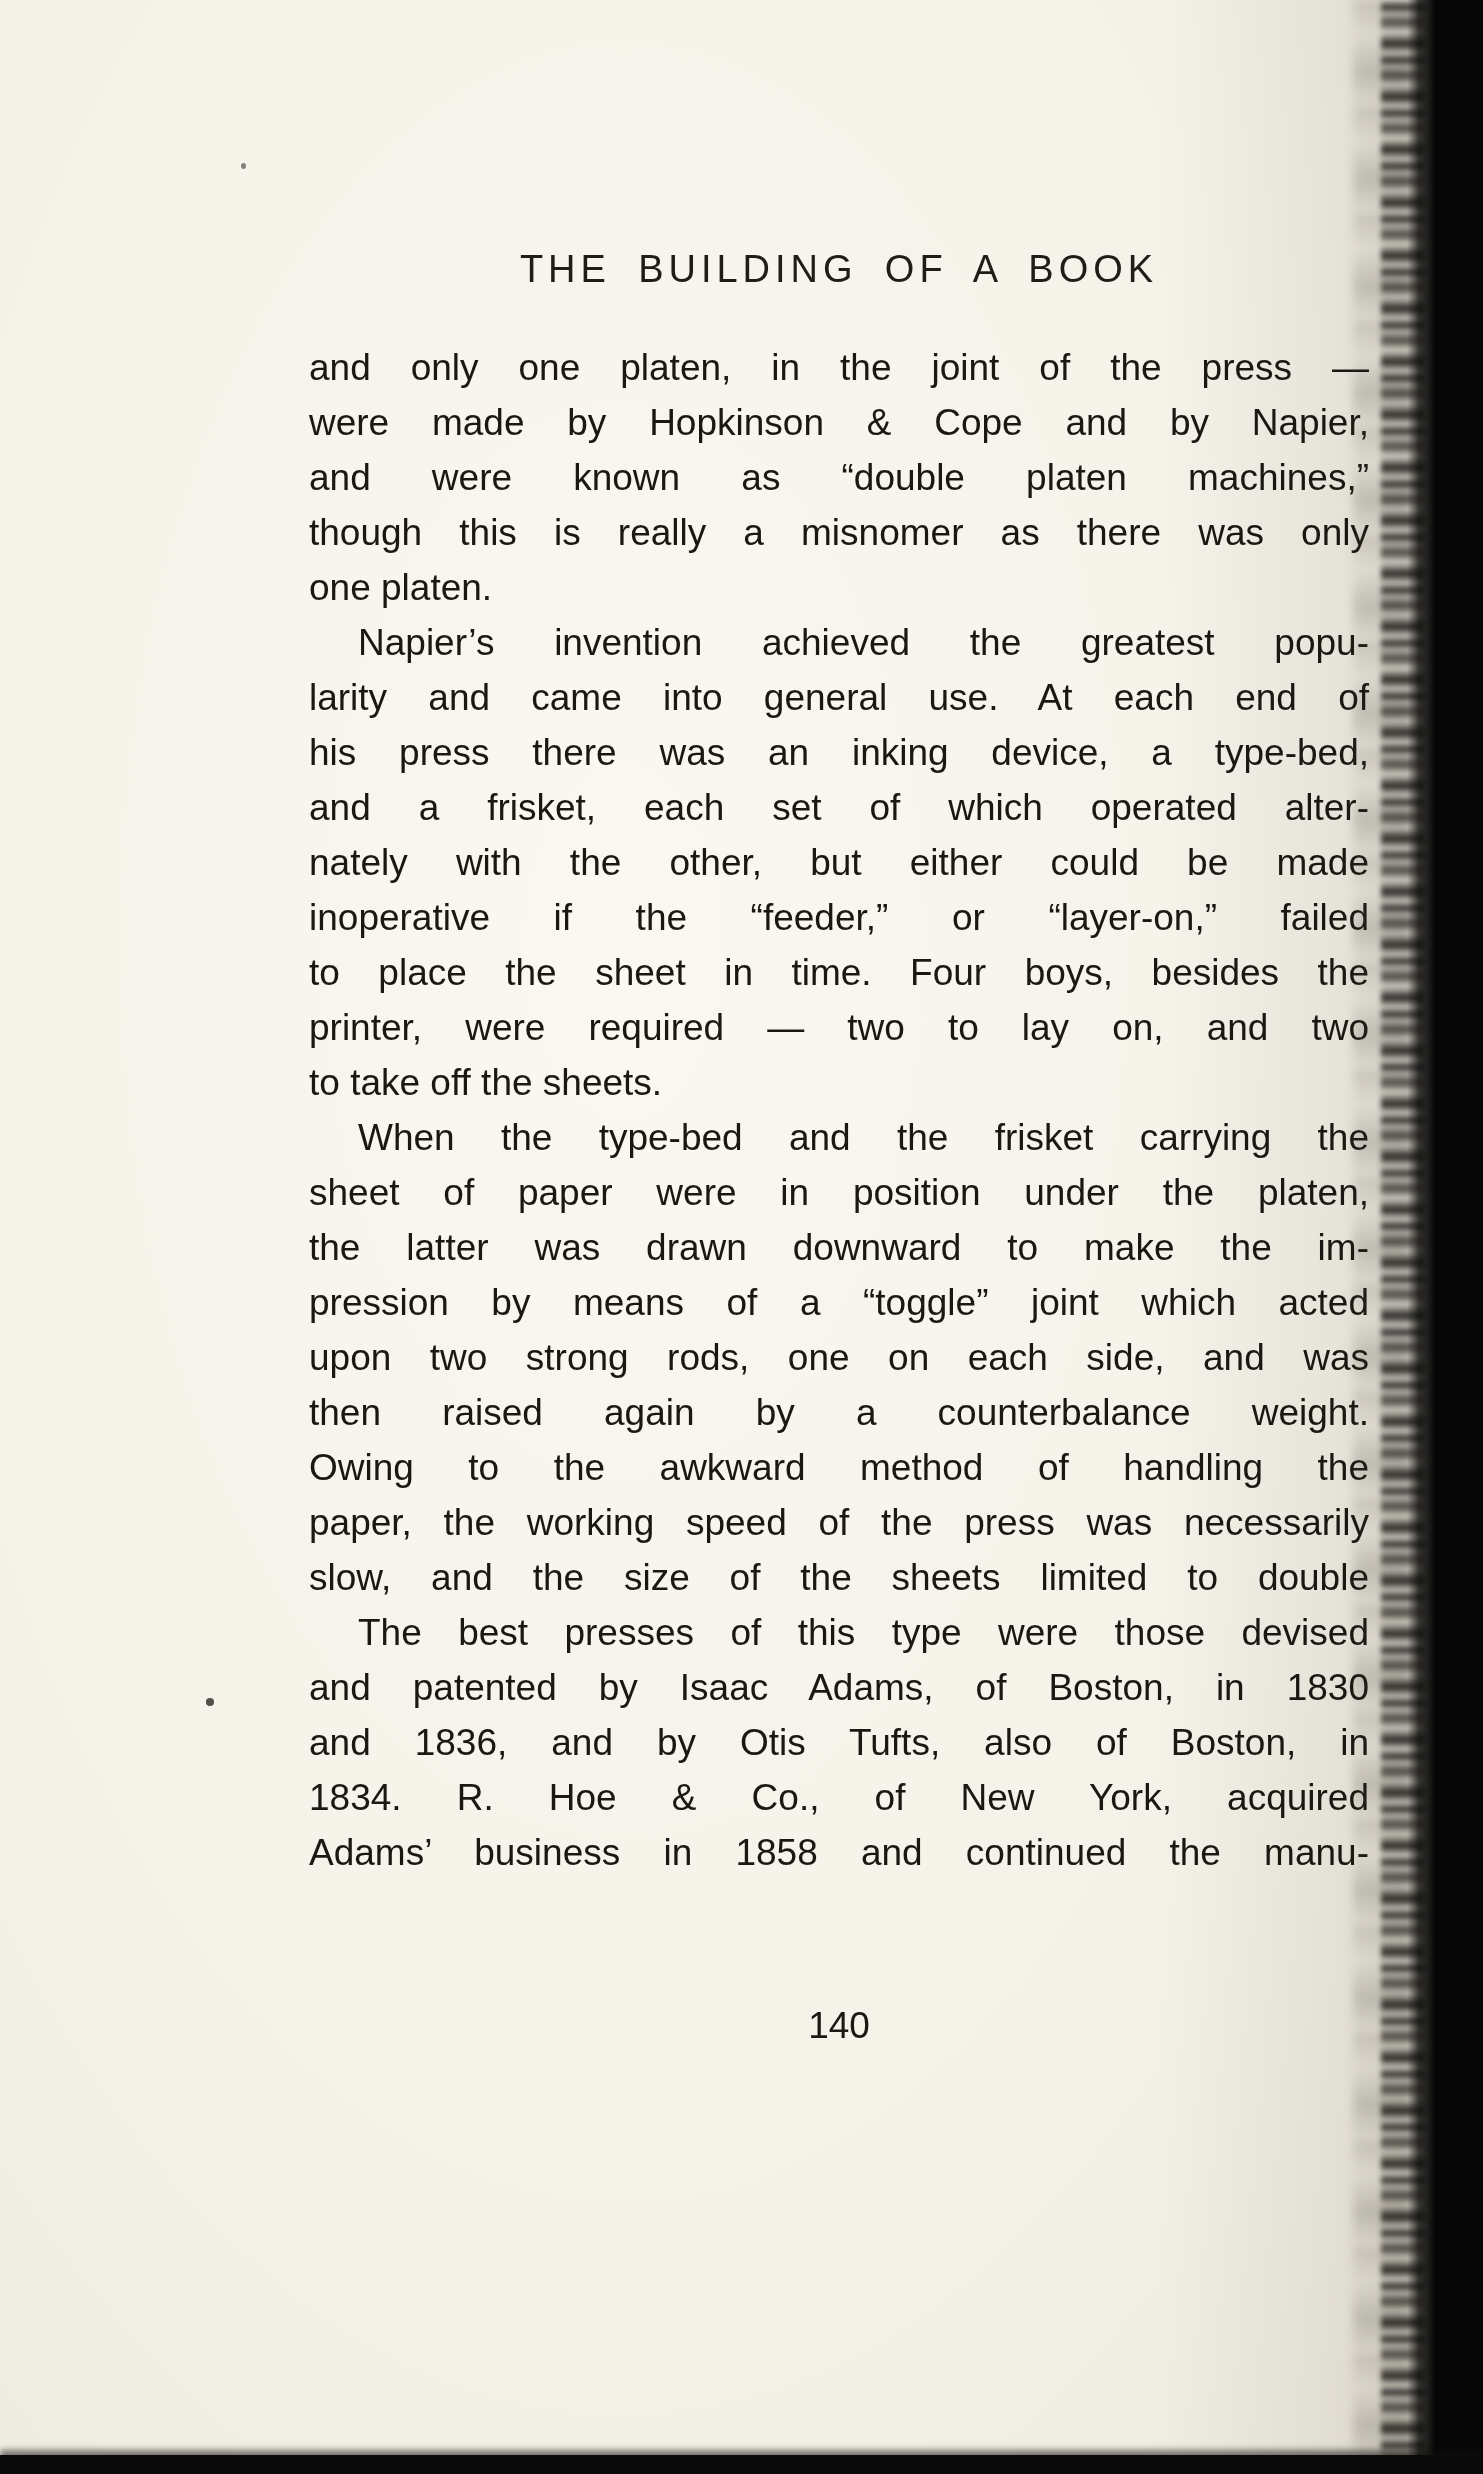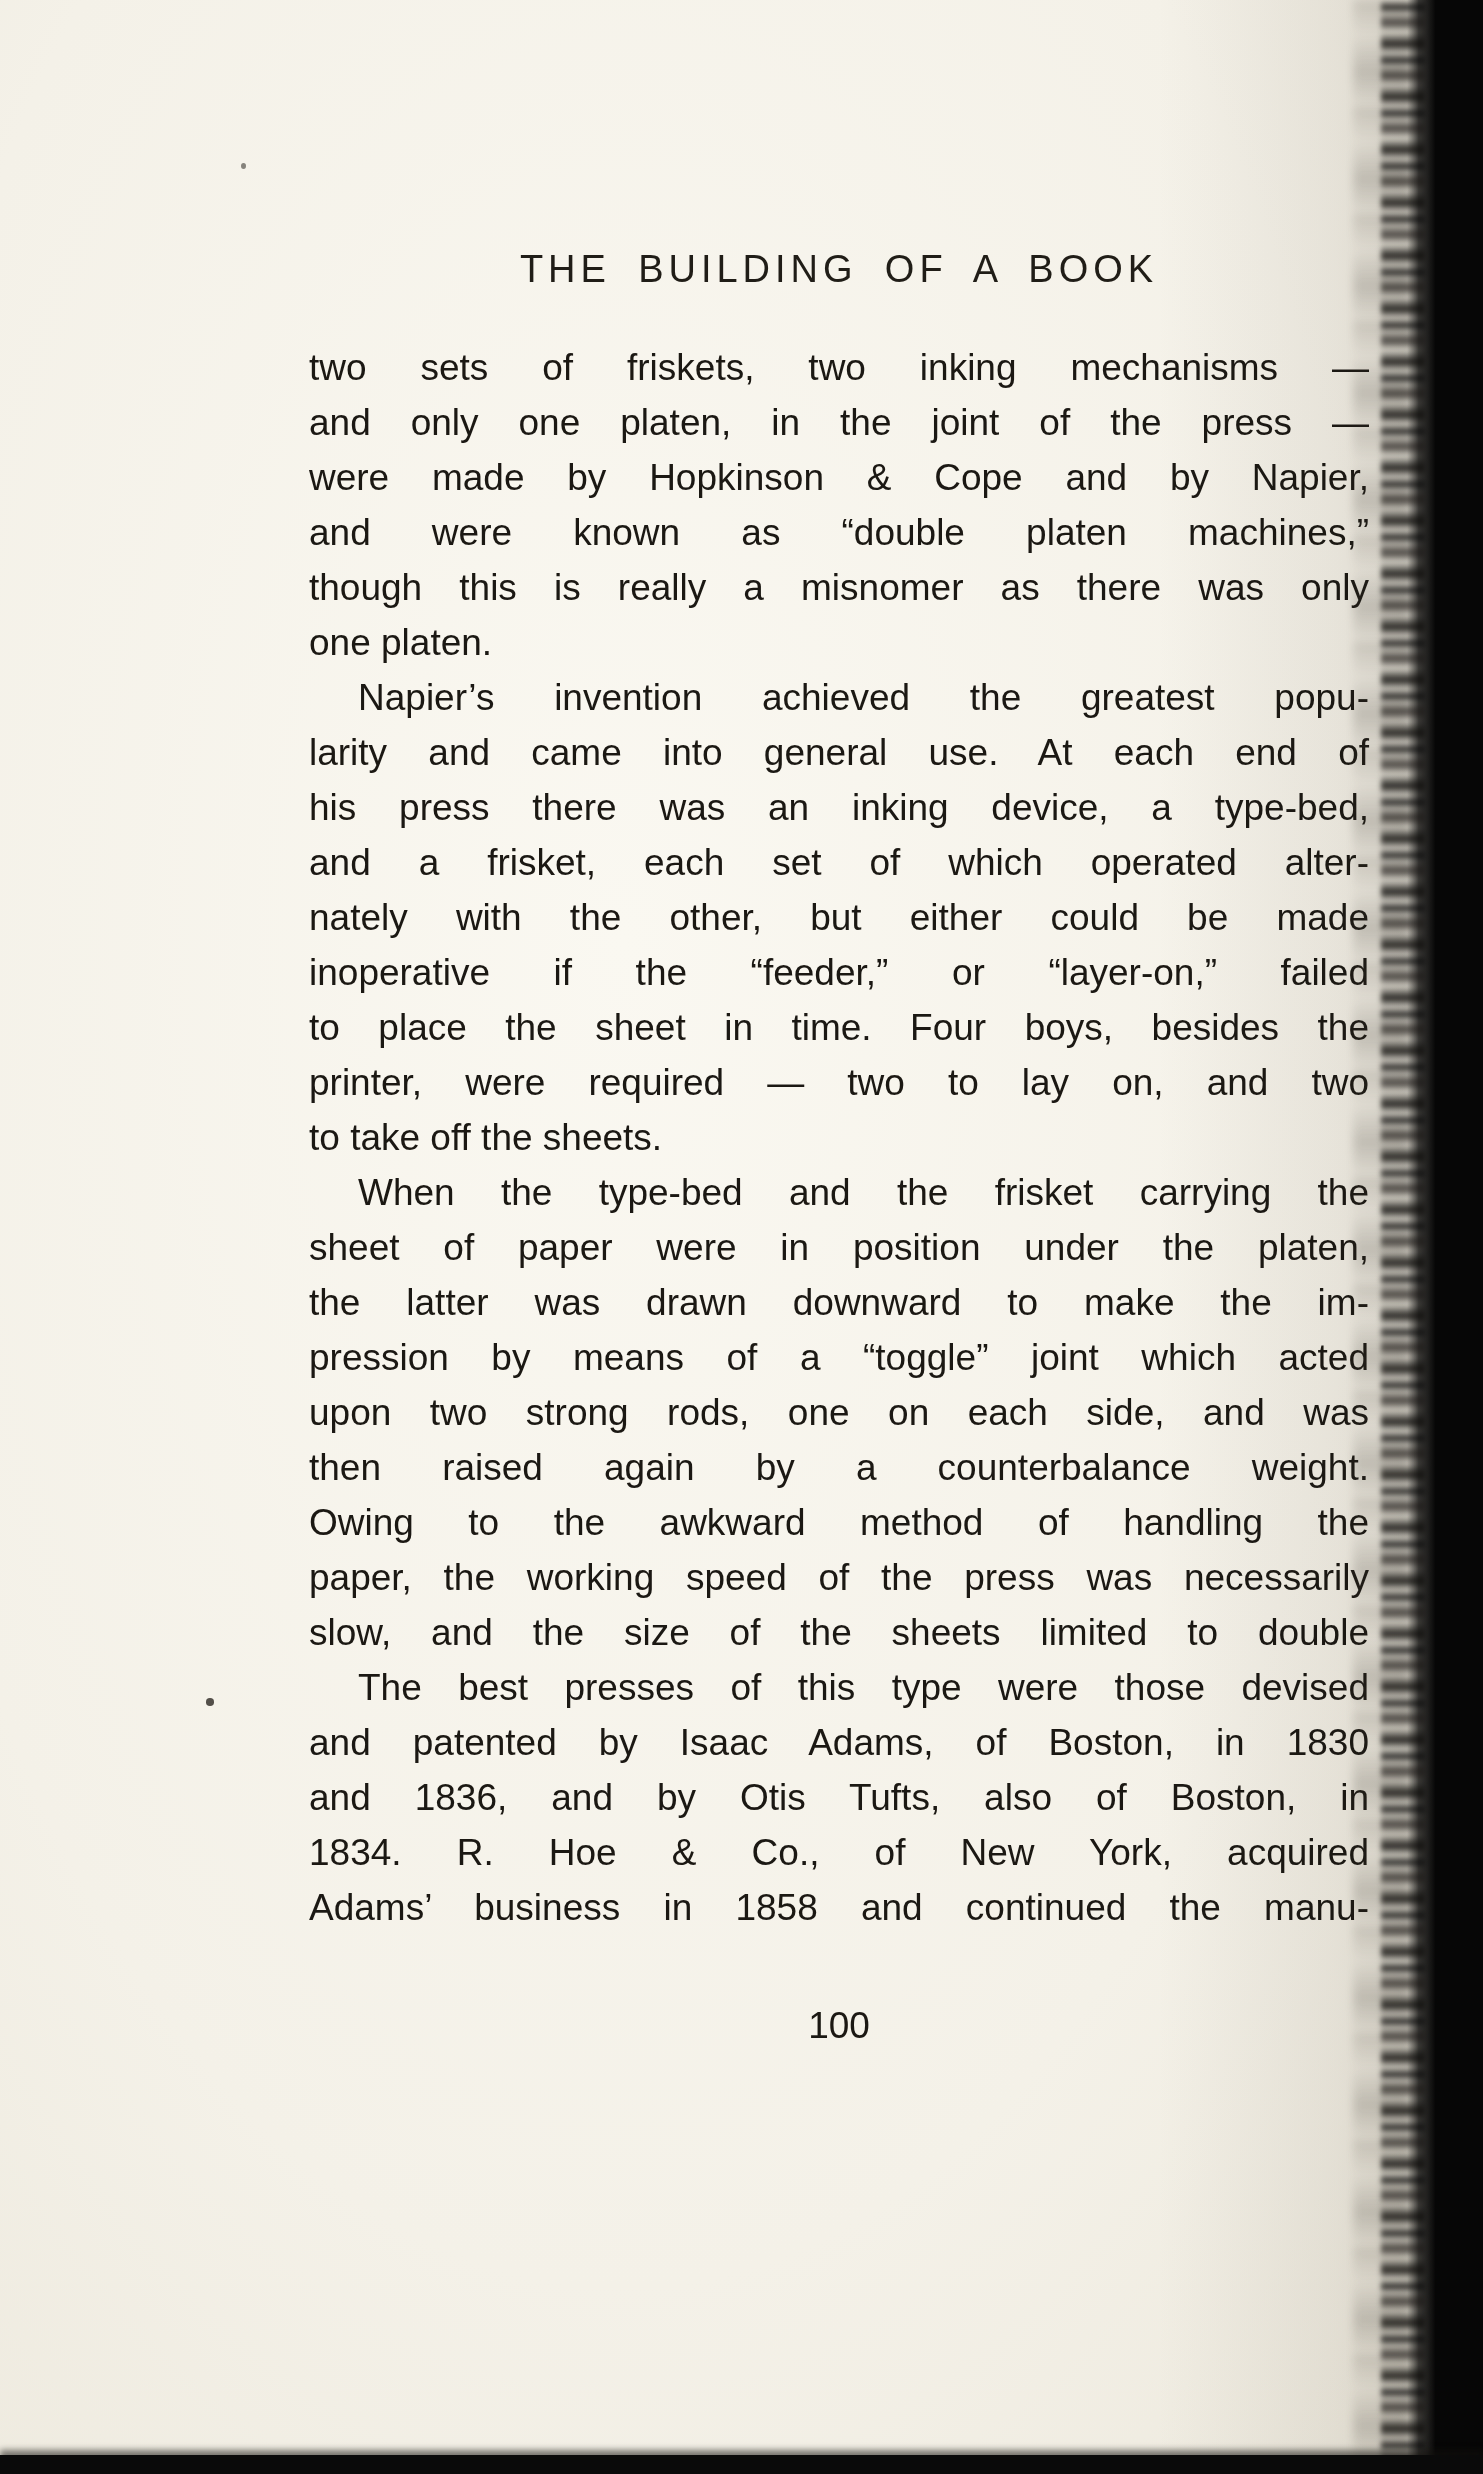--- a/index.html
+++ b/index.html
@@ -123,21 +123,20 @@
   .speck-2 { left: 206px; top: 1698px; width: 7.5px; height: 7.5px; opacity: 0.8; }
 </style>
 </head>
 <body>
 
 <div class="paper">
 
   <h1 class="running-head">THE BUILDING OF A BOOK</h1>
 
   <div class="text-block" id="text-block">
-      <div class="line">two sets of friskets, two inking mechanisms —</div>
       <div class="line">and only one platen, in the joint of the press —</div>
       <div class="line">were made by Hopkinson &amp; Cope and by Napier,</div>
       <div class="line">and were known as “double platen machines,”</div>
       <div class="line">though this is really a misnomer as there was only</div>
       <div class="line short">one platen.</div>
       <div class="line indent">Napier’s invention achieved the greatest popu-</div>
       <div class="line">larity and came into general use. At each end of</div>
       <div class="line">his press there was an inking device, a type-bed,</div>
       <div class="line">and a frisket, each set of which operated alter-</div>
       <div class="line">nately with the other, but either could be made</div>
@@ -154,21 +153,21 @@
       <div class="line">Owing to the awkward method of handling the</div>
       <div class="line">paper, the working speed of the press was necessarily</div>
       <div class="line">slow, and the size of the sheets limited to double</div>
       <div class="line indent">The best presses of this type were those devised</div>
       <div class="line">and patented by Isaac Adams, of Boston, in 1830</div>
       <div class="line">and 1836, and by Otis Tufts, also of Boston, in</div>
       <div class="line">1834. R. Hoe &amp; Co., of New York, acquired</div>
       <div class="line">Adams’ business in 1858 and continued the manu-</div>
     </div>
 
-  <div class="page-number">100</div>
+  <div class="page-number">140</div>
 
   <div class="speck speck-1"></div>
   <div class="speck speck-2"></div>
 
   <div class="scan-edge"></div>
   <div class="scan-bottom"></div>
 
 </div>
 
 

